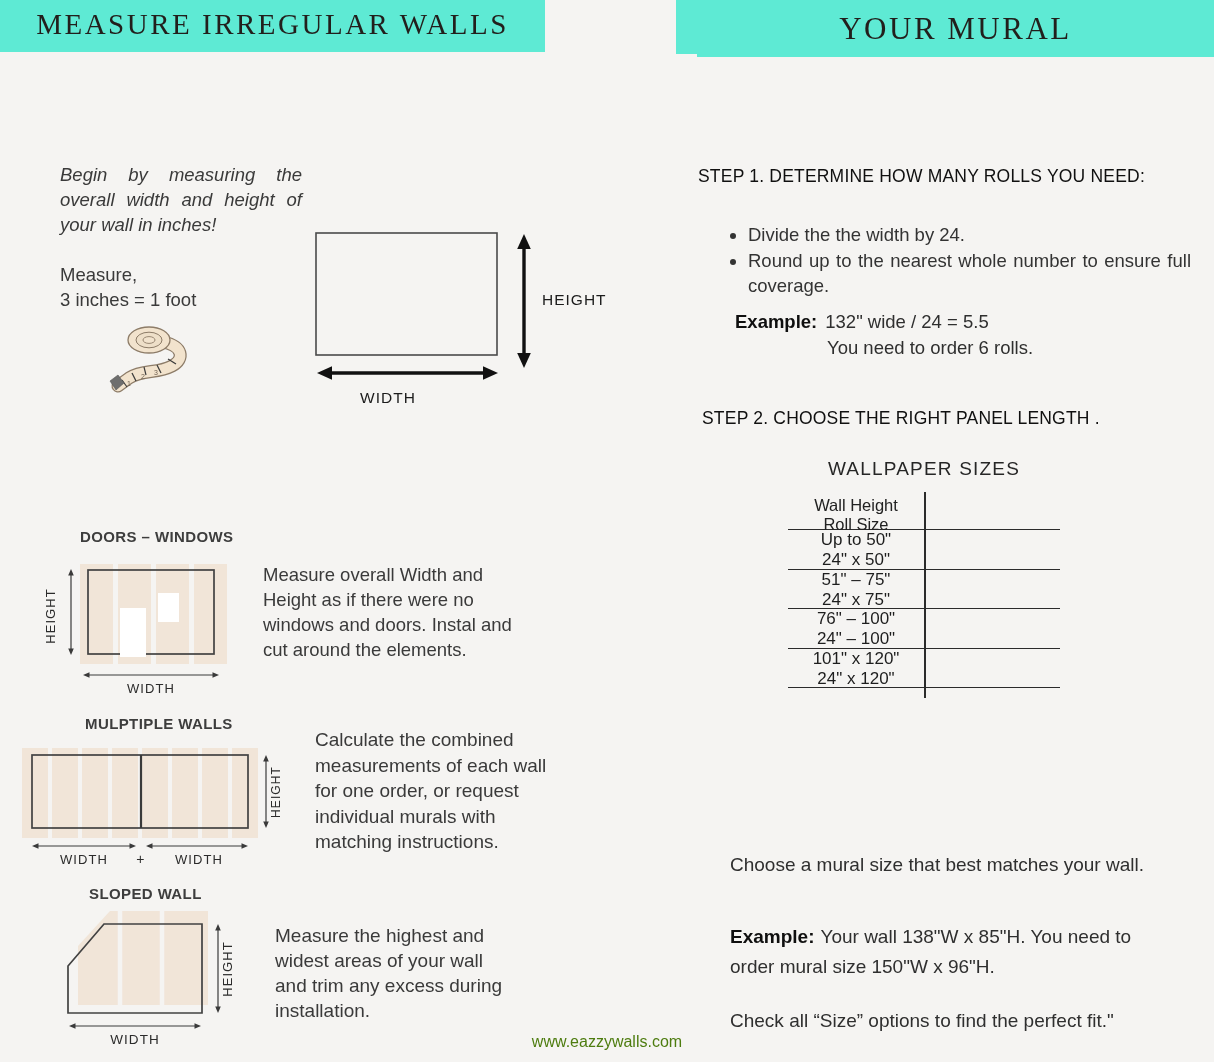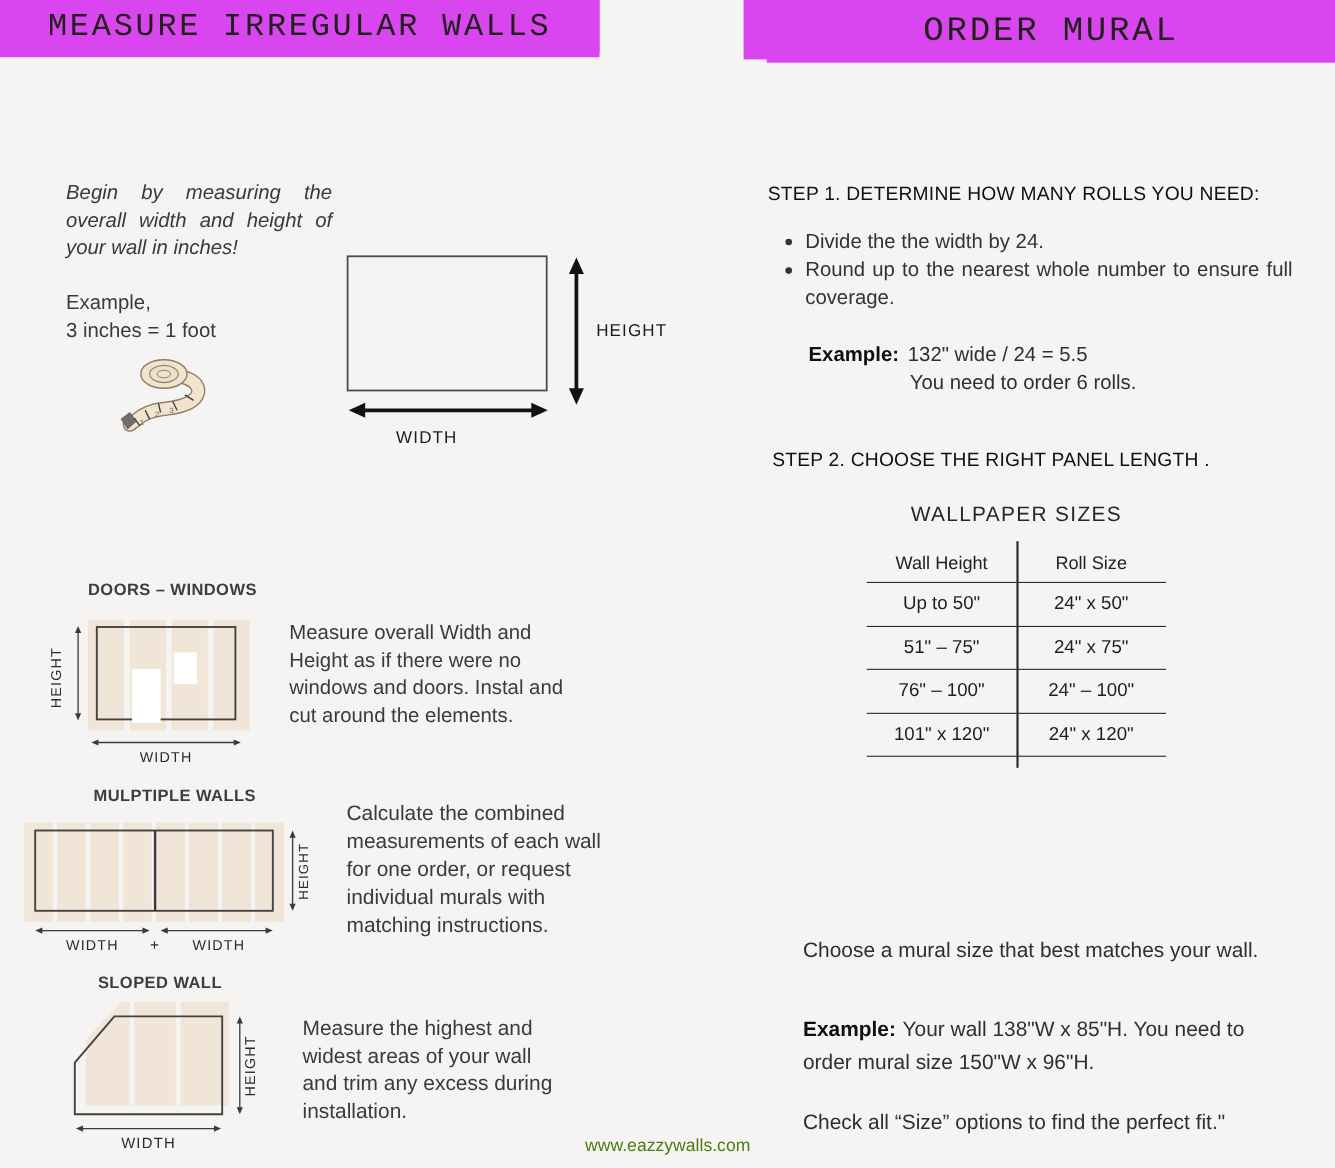--- a/index.html
+++ b/index.html
@@ -6,54 +6,54 @@
   .page{
     position:relative;
     width:1214px;height:1062px;
     background:#f5f4f2;
     font-family:"Liberation Sans","DejaVu Sans",sans-serif;
     color:#3a3a3a;
     overflow:hidden;
   }
   .banner{
     position:absolute;
-    background:#d946ef;
+    background:#5eead4;
     display:flex;align-items:center;justify-content:center;
-    font-family:Liberation Mono, monospace;
+    font-family:Liberation Serif, serif;
     color:#221f1c;
     letter-spacing:2.5px;
   }
   .b1{left:0;top:74;width:545px;height:52px;font-size:30px;}
   .b2{left:0;top:450;width:545px;height:48px;font-size:29px;}
   .b3{left:676px;top:74;width:538px;height:54px;font-size:31px;}
   .b4{left:697px;top:770;width:517px;height:57px;font-size:31px;}
 
   .body-text{position:absolute;font-size:18.5px;line-height:25px;color:#3a3a3a;}
   .justify{text-align:justify;}
 
   .sub-heading{
     position:absolute;font-weight:bold;font-size:15px;color:#3d3d3d;letter-spacing:0.4px;
   }
   .step-heading{
     position:absolute;font-weight:normal;font-size:17.5px;color:#101010;letter-spacing:0.2px;
   }
 
-  .bullets{position:absolute;left:712px;top:206px;width:443px;margin:0;padding-left:20px;}
+  .bullets{position:absolute;left:712px;top:206px;width:443px;margin:16px;padding-left:20px;}
   .bullets li{font-size:18.5px;line-height:25.5px;text-align:justify;color:#333;}
 
   .example{position:absolute;left:735px;top:309px;font-size:18.5px;line-height:26px;color:#2f2f2f;}
   .example b{color:#0f0f0f;margin-right:8px;}
   .example .l2{padding-left:92px;}
 
   .table-title{
     position:absolute;left:788px;top:458px;width:272px;text-align:center;
     font-size:19px;letter-spacing:1.2px;color:#262626;
   }
   .size-table{position:absolute;left:788px;top:496px;width:272px;}
-  .t-row{display:flex;align-items:center;border-bottom:1.6px solid #2b2b2b;height:38.5px;}
+  .t-row{display:flex;border-bottom:1.6px solid #2b2b2b;height:38.5px;flex-direction:column;}
   .t-head{height:33px;}
   .t-head .t-cell{font-size:16.5px;color:#222;}
   .t-cell{width:50%;text-align:center;font-size:17px;color:#1e1e1e;}
   .t-vline{position:absolute;left:50%;top:-4px;bottom:-10px;width:1.6px;background:#2b2b2b;}
 
   .mural-p{position:absolute;font-size:19px;line-height:30px;color:#2f2f2f;}
   .mural-p b{color:#0f0f0f;margin-right:6px;}
 
   .footer{
     position:absolute;left:0;top:1033px;width:1214px;text-align:center;
@@ -74,21 +74,21 @@
 </head>
 <body>
 
 <div class="page">
 
   <div class="banner b1">MEASURE YOUR WALLS</div>
 
   <div class="body-text justify" style="left:60px;top:162px;width:242px;font-style:italic;">Begin by measuring the overall width and height of your wall in inches!</div>
 
   <div class="body-text" style="left:60px;top:262px;width:242px;">
-    <div>Example,</div>
+    <div>Measure,</div>
     <div>3 inches = 1 foot</div>
   </div>
 
   <svg style="left:105px;top:320px;" width="100" height="80" viewBox="0 0 100 80">
     <path d="M58,22 C78,26 80,39 67,46 C52,54 38,49 24,58 L13,66" fill="none" stroke="#8d7c68" stroke-width="13" stroke-linecap="round"></path>
     <path d="M58,22 C78,26 80,39 67,46 C52,54 38,49 24,58 L13,66" fill="none" stroke="#f2e3cd" stroke-width="10.5" stroke-linecap="round"></path>
     <line x1="63" y1="39" x2="71" y2="44" class="thin" stroke-width="0.9"></line>
     <line x1="52" y1="45" x2="56" y2="53" class="thin" stroke-width="0.9"></line>
     <line x1="39" y1="47" x2="41" y2="55" class="thin" stroke-width="0.9"></line>
     <line x1="27" y1="53" x2="31" y2="61" class="thin" stroke-width="0.9"></line>
@@ -229,21 +229,21 @@
       <div class="t-cell">76" – 100"</div>
       <div class="t-cell">24" – 100"</div>
     </div>
     <div class="t-row">
       <div class="t-cell">101" x 120"</div>
       <div class="t-cell">24" x 120"</div>
     </div>
     <div class="t-vline"></div>
   </div>
 
-  <div class="banner b4">ORDER MURAL</div>
+  <div class="banner b4">YOUR MURAL</div>
 
   <div class="mural-p" style="left:730px;top:850px;width:415px;">Choose a mural size that best matches your wall.</div>
 
   <div class="mural-p" style="left:730px;top:922px;width:432px;">
     <b>Example:</b><span>Your wall 138"W x 85"H. You need to order mural size 150"W x 96"H.</span>
   </div>
 
   <div class="mural-p" style="left:730px;top:1006px;width:455px;">Check all “Size” options to find the perfect fit."</div>
 
   <div class="footer">www.eazzywalls.com</div>

